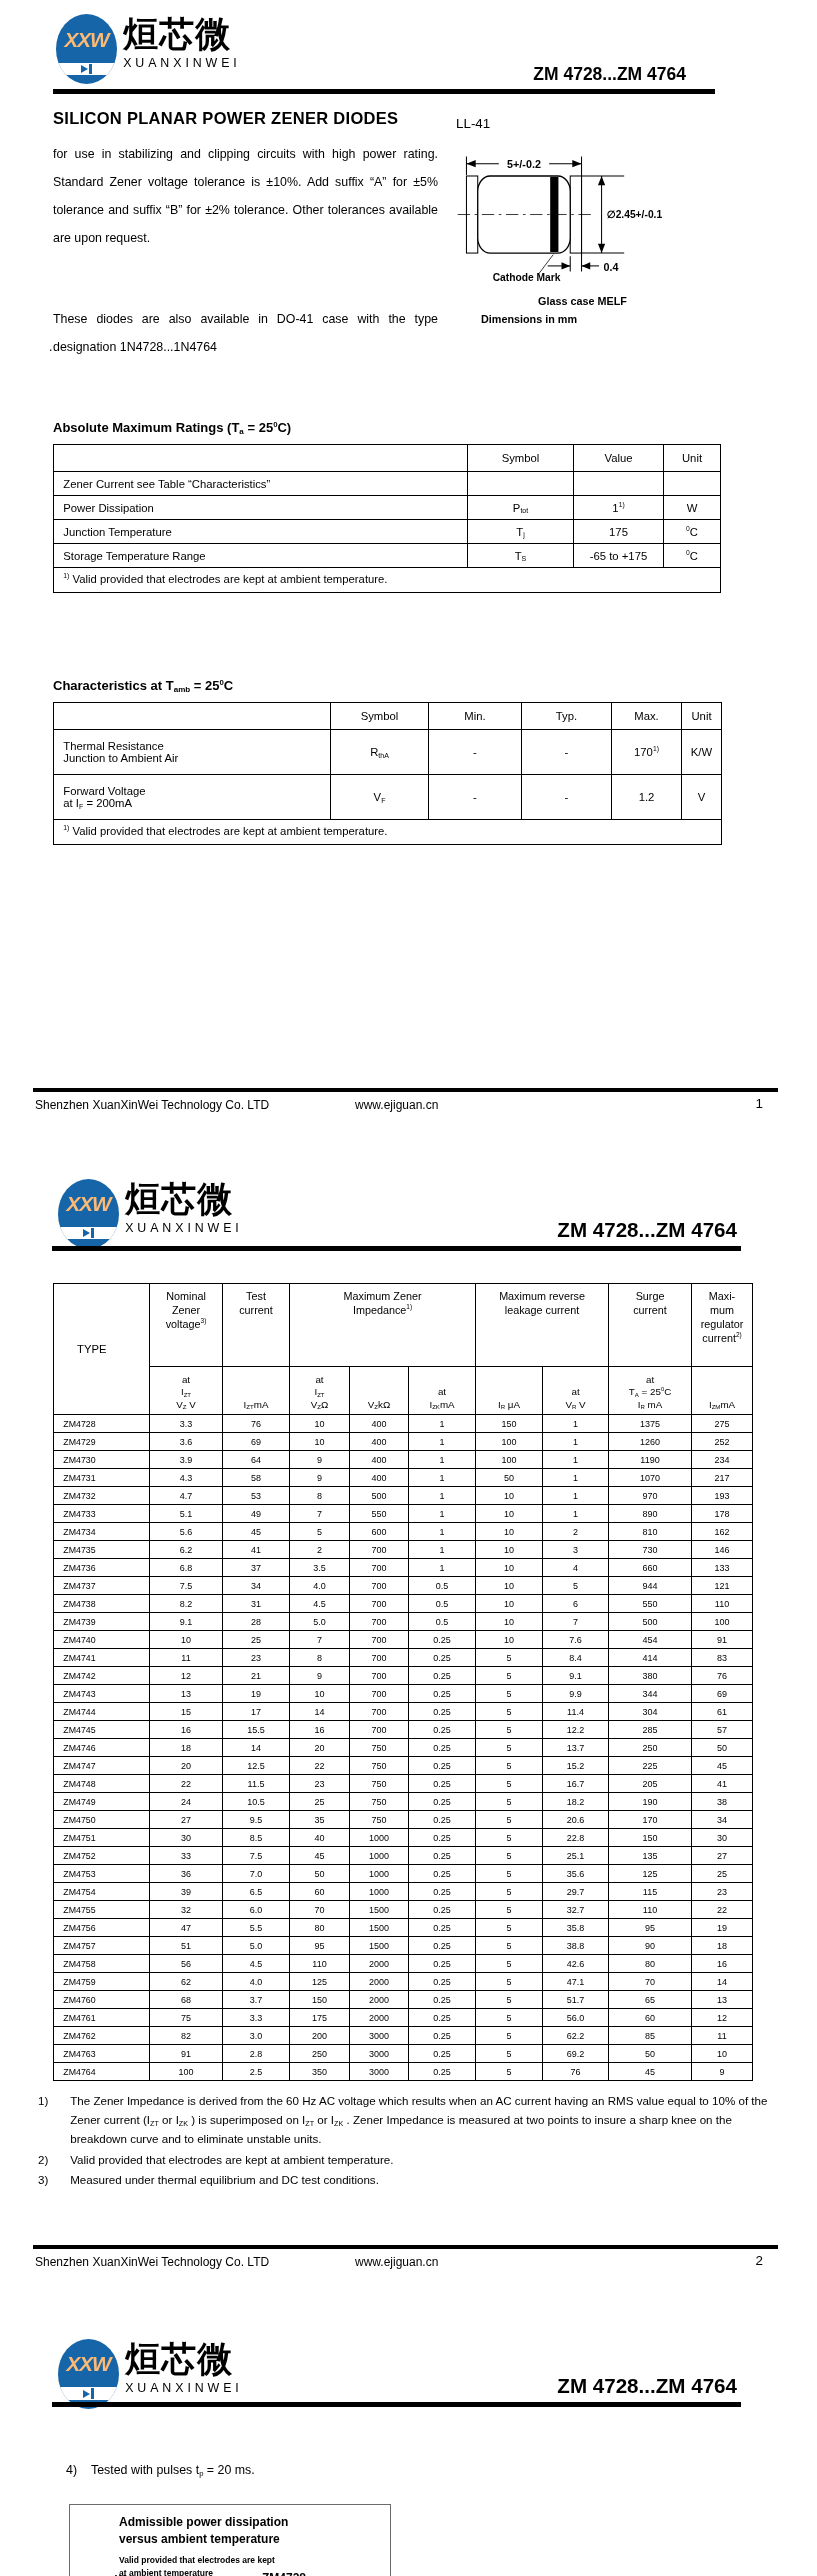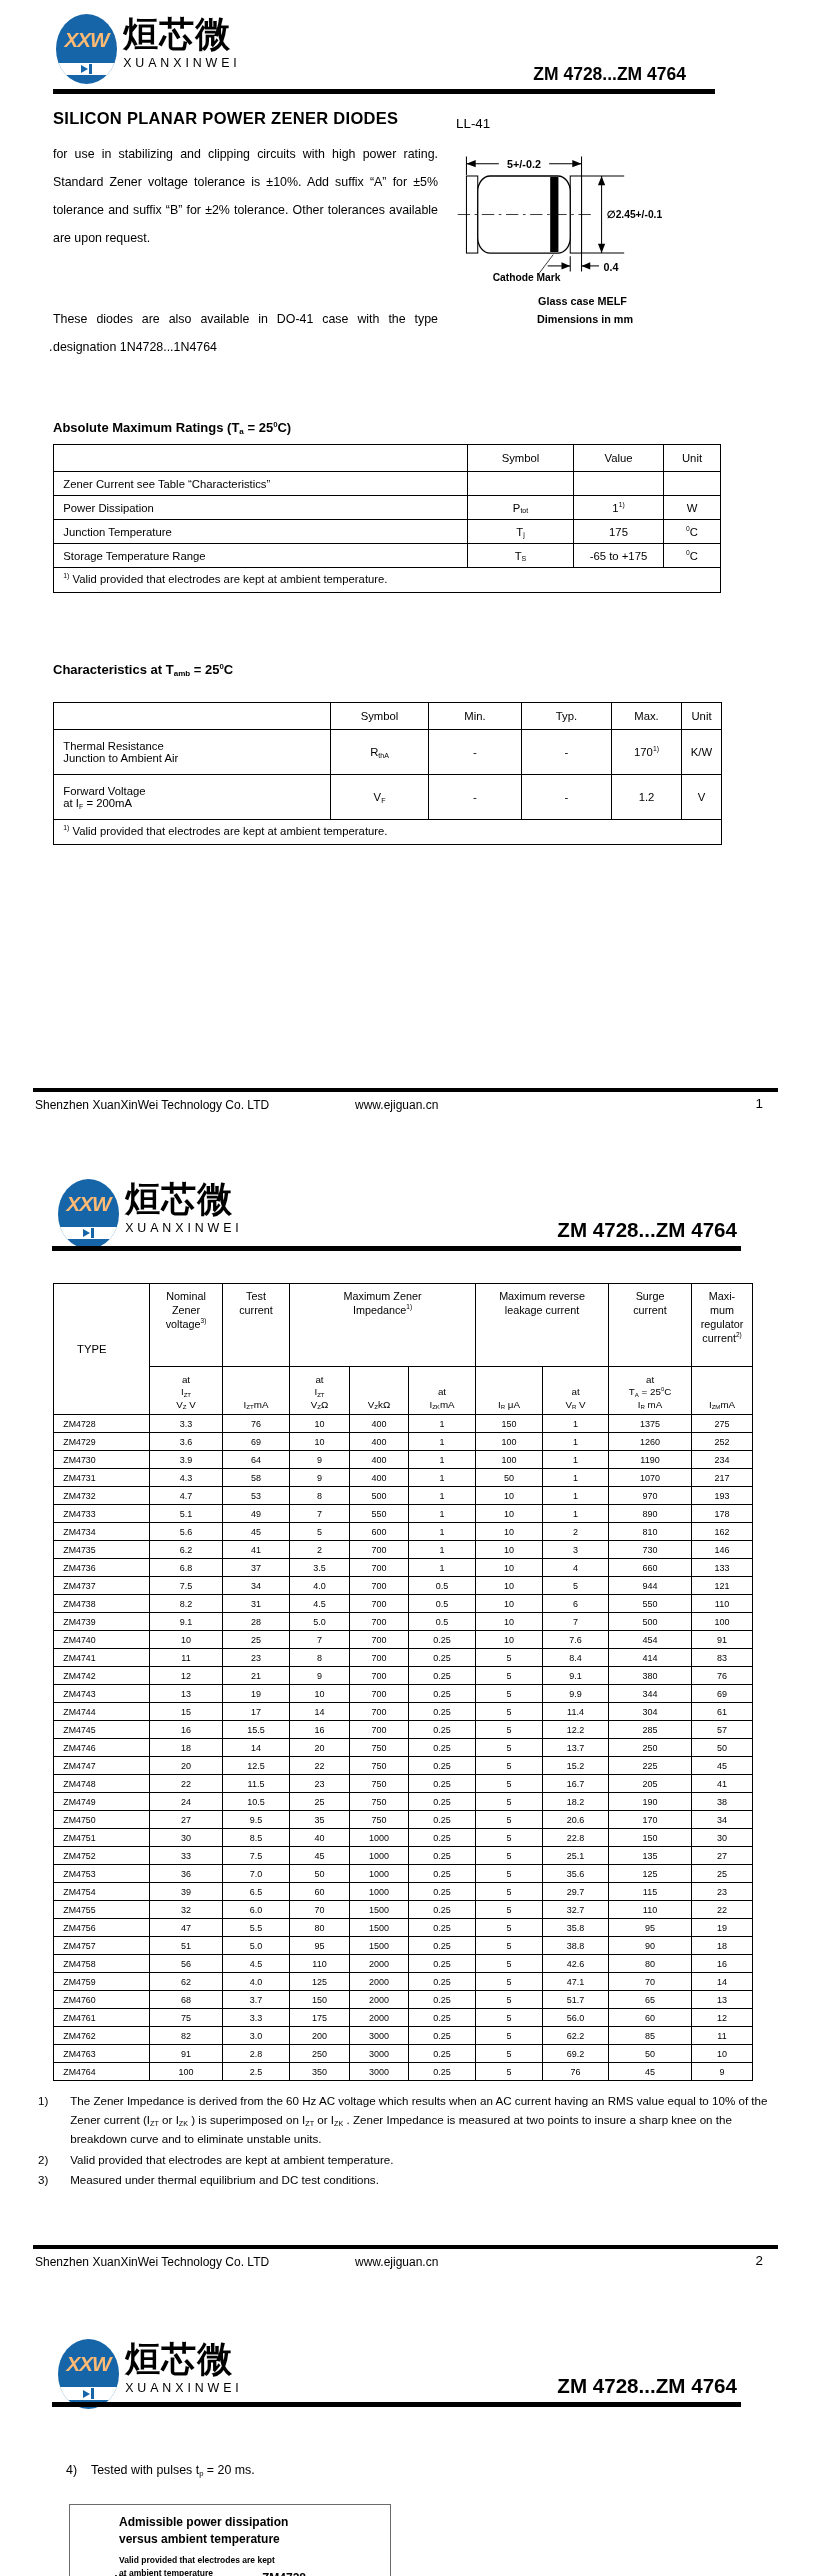--- a/index.html
+++ b/index.html
@@ -132,21 +132,21 @@
       <line x1="1129" y1="517" x2="1163" y2="517" stroke="#000" stroke-width="2"></line>
       <polygon points="1107,517 1090,510 1090,524" fill="#000"></polygon>
       <polygon points="1129,517 1146,510 1146,524" fill="#000"></polygon>
       <text x="1172" y="526" font-size="21" text-anchor="start">0.4</text>
 
       <line x1="1046" y1="532" x2="1074" y2="495" stroke="#000" stroke-width="1.5"></line>
       <text x="956" y="547" font-size="20" text-anchor="start">Cathode Mark</text>
     </svg>
 
     <div class="abs cap" style="left:510px; top:295px;margin-left:28px;">Glass case  MELF</div>
-    <div class="abs cap" style="left:537px; top:313px;">Dimensions in mm</div>
+    <div class="abs cap" style="left:481px; top:313px;">Dimensions in mm</div>
 
     <div class="abs h2" style="left:53px; top:420px;">Absolute Maximum Ratings (T<sub>a</sub> = 25<sup>0</sup>C)</div>
 
     <table class="abs t1" style="left:53px; top:444px; width:667px;">
       <colgroup>
           <col style="width:414px">
           <col style="width:106px">
           <col style="width:90px">
           <col style="width:57px">
         </colgroup>
@@ -184,21 +184,21 @@
             <td><sup>0</sup>C</td>
           </tr>
         </tbody>
       <tbody>
         <tr>
           <td colspan="4" class="fnote"><sup>1)</sup> Valid provided that electrodes are kept at ambient temperature.</td>
         </tr>
       </tbody>
     </table>
 
-    <div class="abs h2" style="left:53px; top:662px;text-align:center;">Characteristics at T<sub>amb</sub> = 25<sup>0</sup>C</div>
+    <div class="abs h2" style="left:53px; top:678px;text-align:center;">Characteristics at T<sub>amb</sub> = 25<sup>0</sup>C</div>
 
     <table class="abs t1" style="left:53px; top:702px; width:667px;">
       <colgroup>
           <col style="width:277px">
           <col style="width:98px">
           <col style="width:93px">
           <col style="width:90px">
           <col style="width:70px">
           <col style="width:40px">
         </colgroup>

